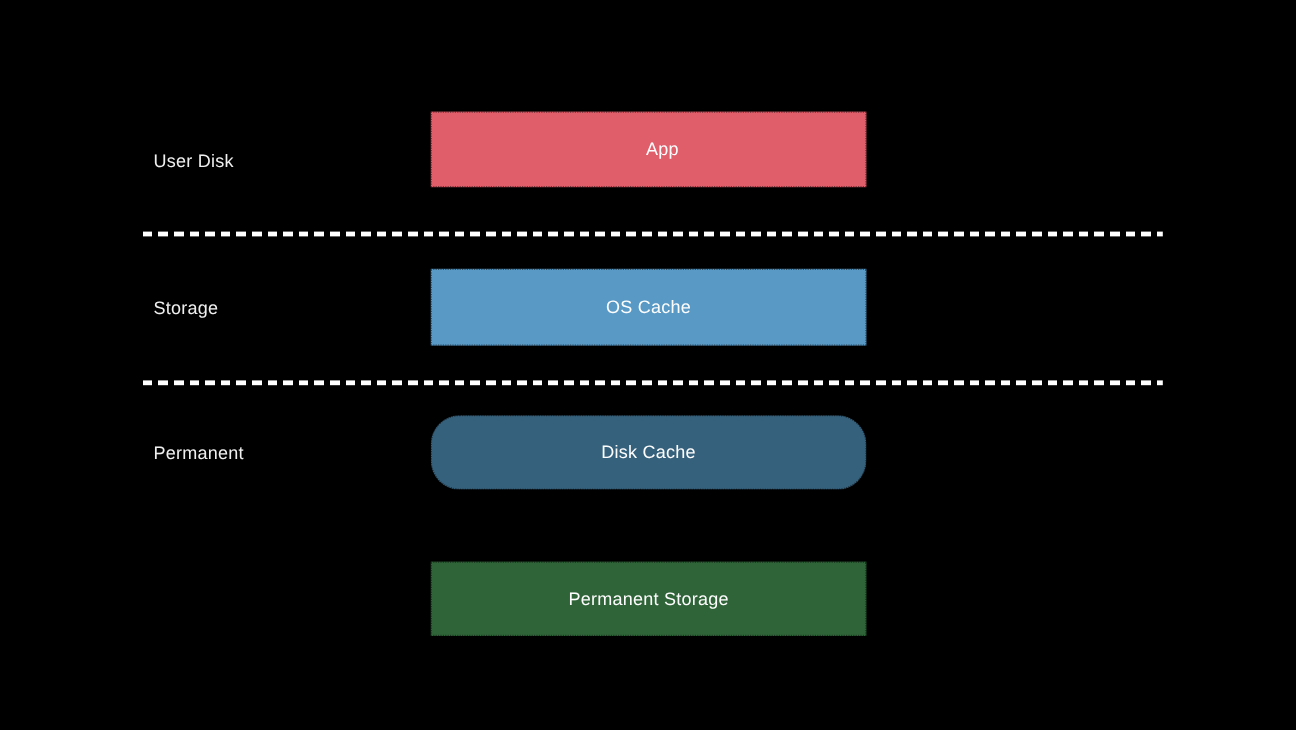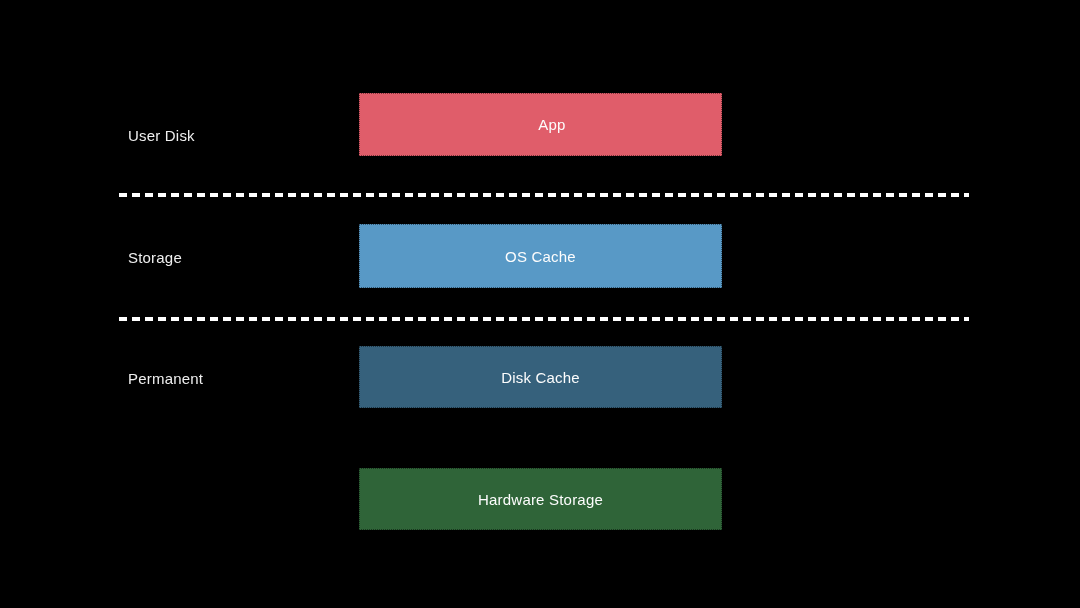--- a/index.html
+++ b/index.html
@@ -74,17 +74,17 @@
   <div class="divider" id="divider-user-kernel"></div>
 
   <div class="layer-label" id="label-kernel">Storage</div>
 
   <div class="box" id="box-os-cache" style="background-color: rgb(88, 153, 198); text-align: center;">OS Cache</div>
 
   <div class="divider" id="divider-kernel-hardware"></div>
 
   <div class="layer-label" id="label-hardware">Permanent</div>
 
-  <div class="box" id="box-disk-cache" style="background-color: rgb(54, 97, 124);">Disk Cache</div>
+  <div class="box" id="box-disk-cache" style="background-color: rgb(54, 97, 124); border-radius: 24px;">Disk Cache</div>
 
-  <div class="box" id="box-permanent-storage" style="background-color: rgb(47, 100, 56);">Hardware Storage</div>
+  <div class="box" id="box-permanent-storage" style="background-color: rgb(47, 100, 56);">Permanent Storage</div>
 
 </div>
 
 </body></html>

